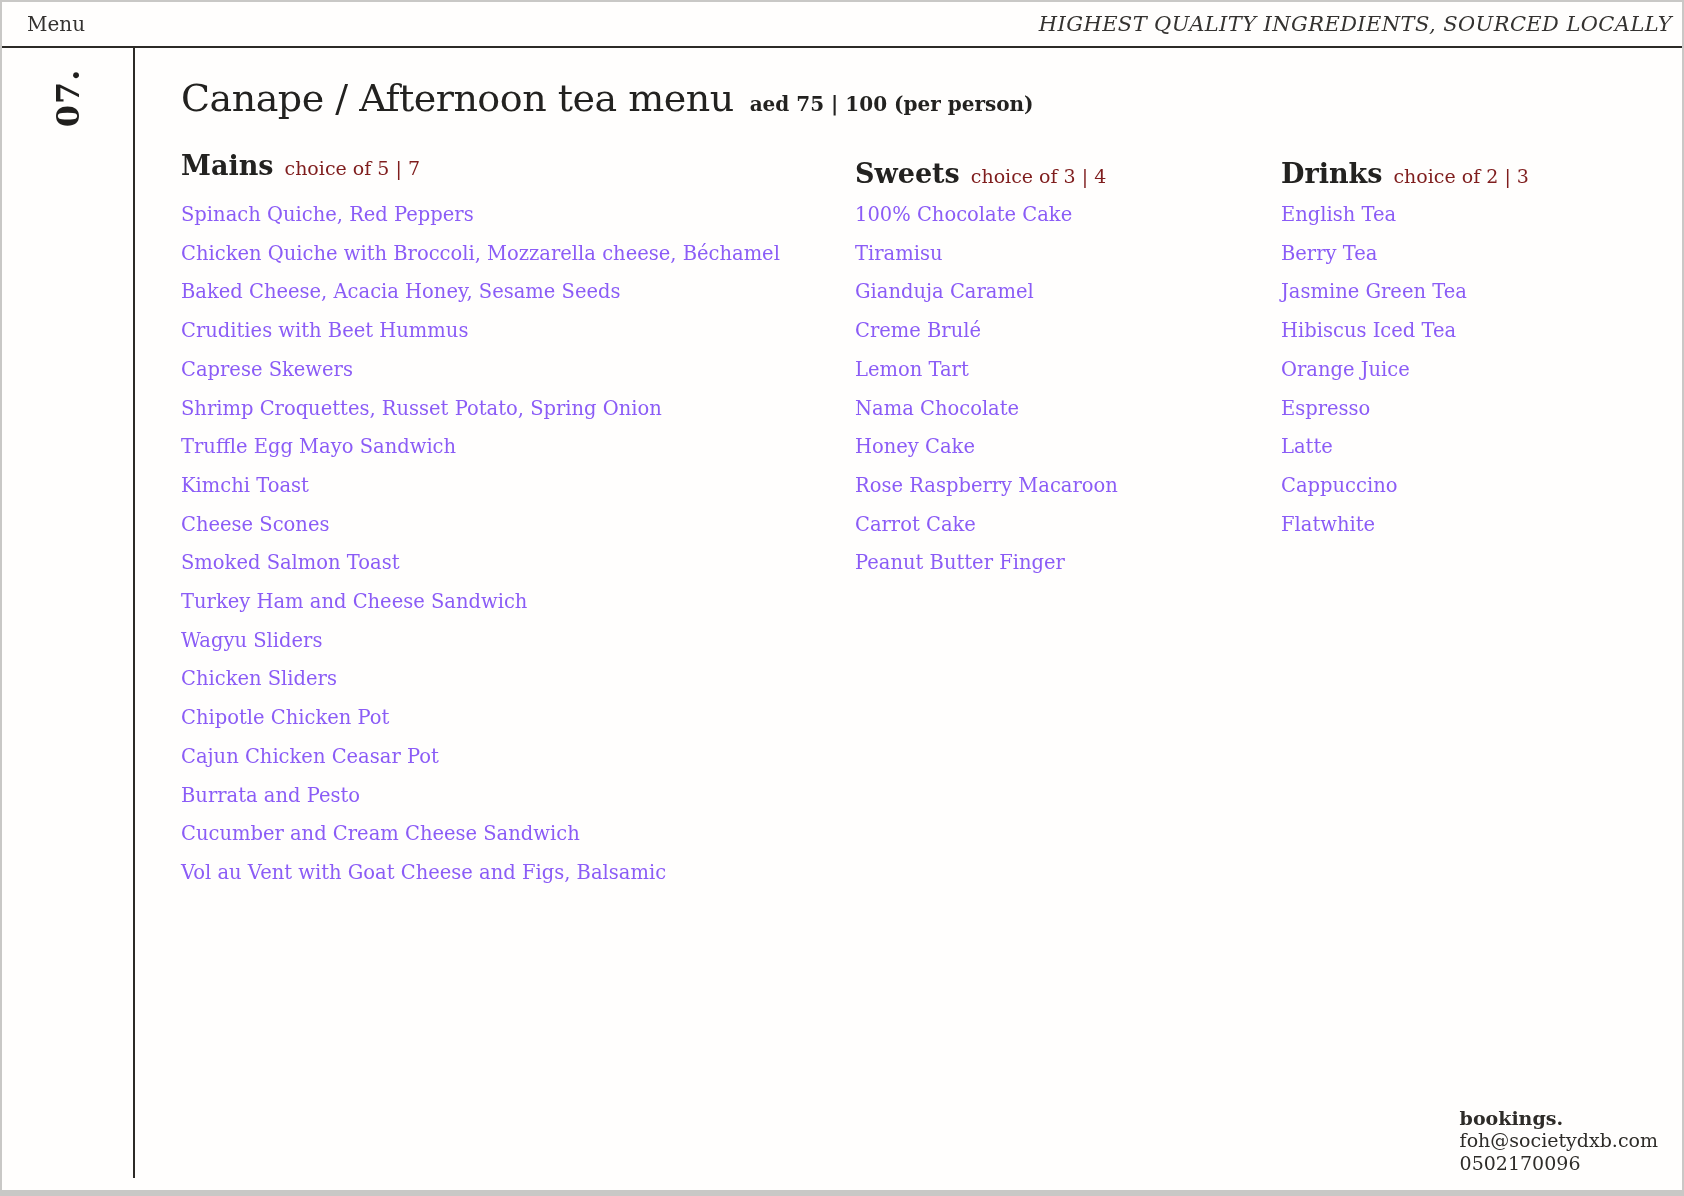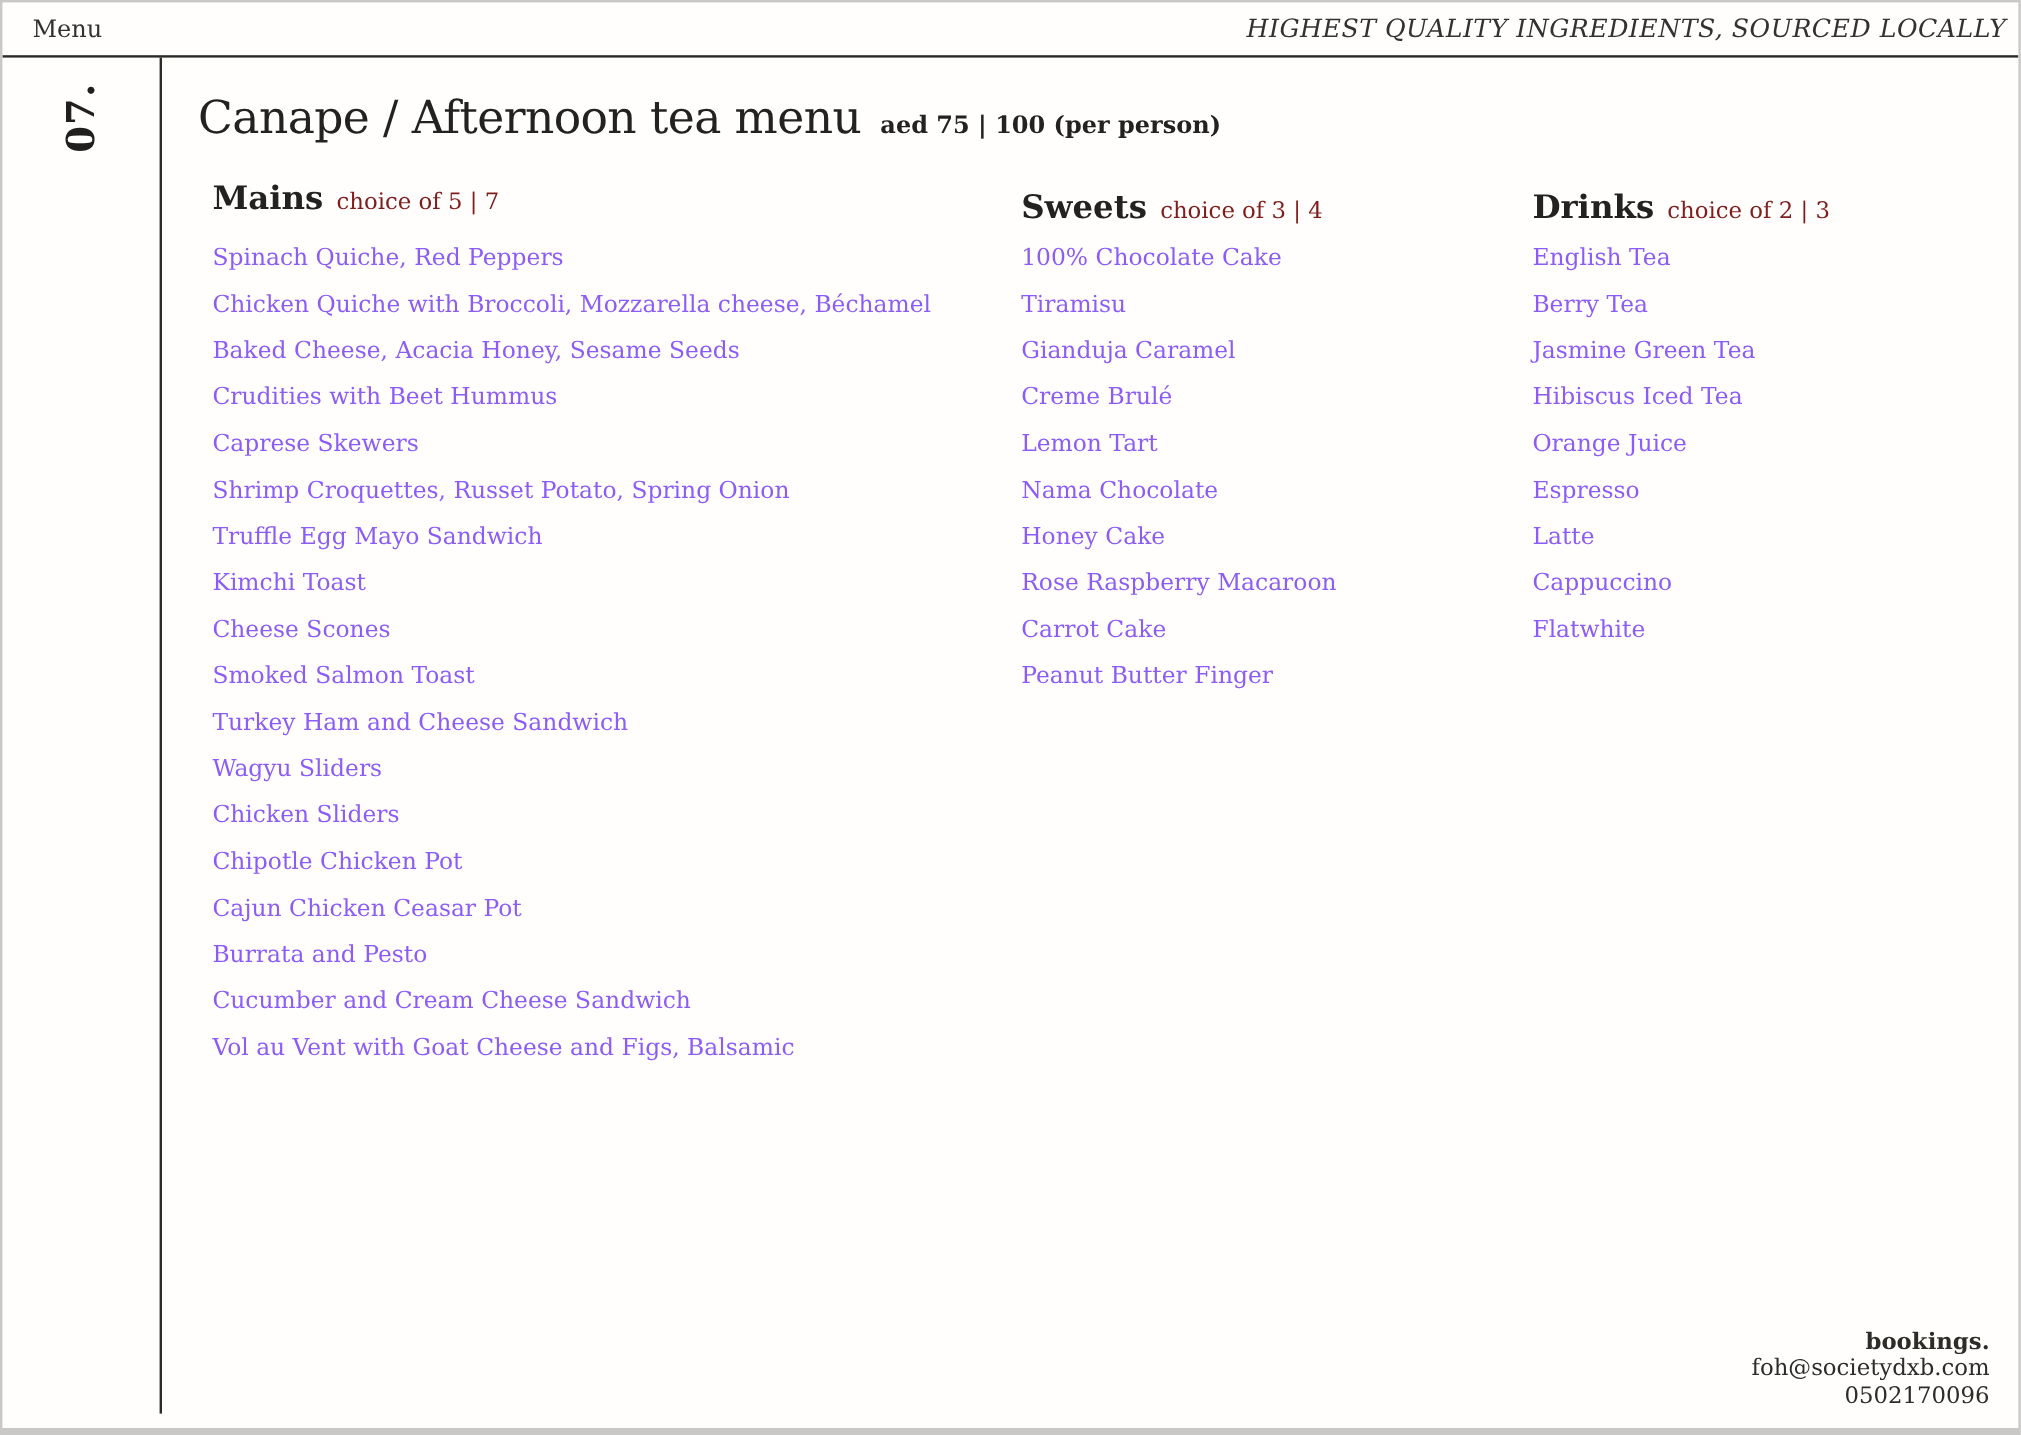--- a/index.html
+++ b/index.html
@@ -34,30 +34,30 @@
     position:relative;
   }
   .pagenum {
     position:absolute; top:30px; left:0; right:0;
     text-align:center;
     transform:rotate(-90deg);
     font-size:32px; font-weight:bold; letter-spacing:1px;
     line-height:40px;
     color:#201f1d;
   }
-  .main { flex:1; padding:28px 0 0 30px; position:relative; box-sizing:border-box; }
+  .main { flex:1; padding:28px 0 0 46px; position:relative; box-sizing:border-box; }
 
   .title-row { display:flex; align-items:baseline; gap:16px; height:48px; }
   .page-title {
     font-size:38px; letter-spacing:-0.5px; font-weight:normal;
     color:#232220; white-space:nowrap; margin:0;
   }
   .price { font-size:20px; font-weight:bold; color:#232220; white-space:nowrap; }
 
-  .cols { display:flex; margin-top:26px;margin-left:12px; }
+  .cols { display:flex; margin-top:26px; }
   .col-mains  { width:674px; flex:0 0 674px; }
   .col-sweets { width:426px; flex:0 0 426px; }
   .col-drinks { flex:1; }
 
   .sec-head {
     display:flex; align-items:baseline; gap:11px;
     height:46px; box-sizing:border-box;
   }
   .alt .sec-head { padding-top:8px; }
   .sec-name { font-size:27px; font-weight:bold; color:#232220; }
@@ -65,21 +65,21 @@
 
   ul.items { list-style:none; margin:0; padding:0; }
   ul.items li {
     font-size:19.5px; line-height:38.7px;
     color:#8b5cf6; white-space:nowrap;
   }
 
   
   .bookings {
     position:absolute; right:24px; bottom:16px;
-    text-align:right; font-size:19px; line-height:22.5px; color:#2e2c29;
+    text-align:left; font-size:19px; line-height:22.5px; color:#2e2c29;
   }
   .bookings .b-label { font-weight:bold; }
 </style>
 </head>
 <body>
 
 <div class="page">
 
   <header class="topbar">
     <span class="menu-label">Menu</span>

